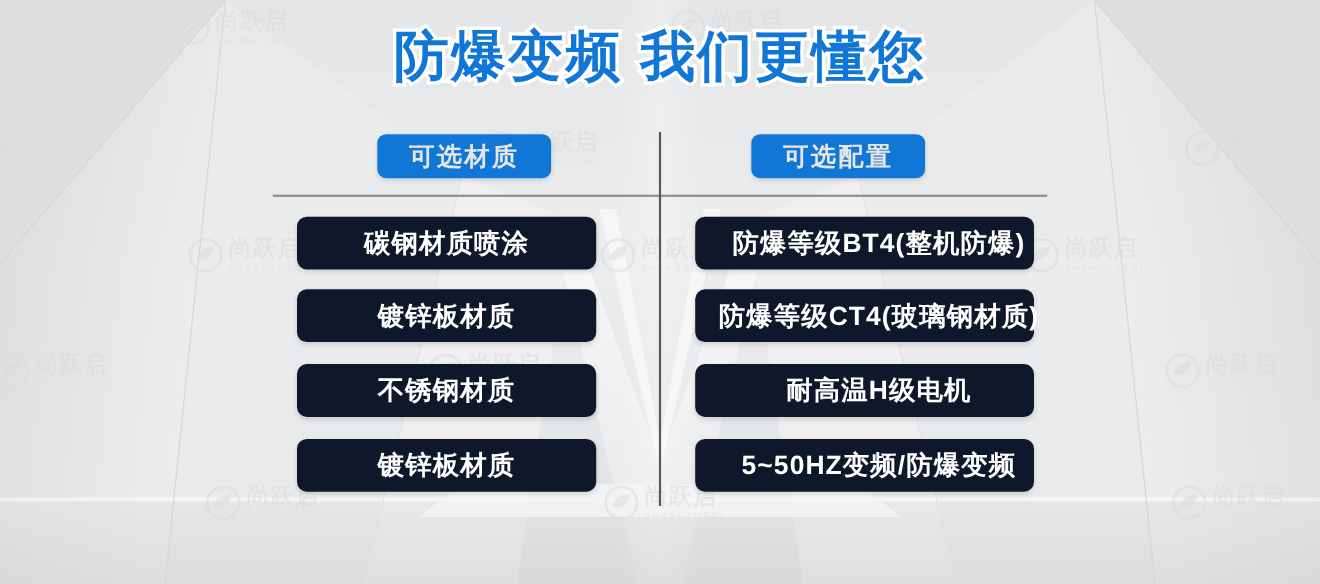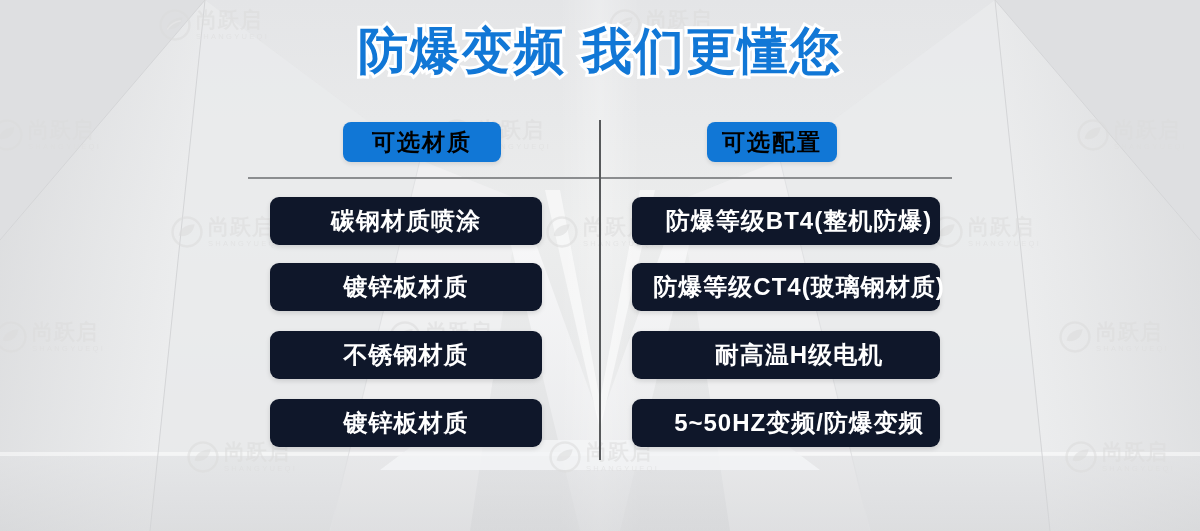--- a/index.html
+++ b/index.html
@@ -58,25 +58,25 @@
     position:absolute; left:599px; top:120px; width:1.6px; height:340px;
     background:#57595b;
   }
 
   
   .col-head {
     position:absolute; top:122px; height:40px;
     background:#1177d6;
     border-radius:8px;
     display:flex; align-items:center; justify-content:center;
-    color:#000000; font-size:23px; font-weight:bold; letter-spacing:2px;
+    color:#e5e5e5; font-size:23px; font-weight:bold; letter-spacing:2px;
     box-shadow:0 2px 4px rgba(0,0,0,.10);
   }
   #head-left  { left:343px; width:158px; }
-  #head-right { left:707px; width:130px; }
+  #head-right { left:683px; width:158px; }
 
   
   .pill {
     position:absolute; height:48px;
     background:#0f172a;
     border-radius:9px;
     display:flex; align-items:center; justify-content:center;
     color:#ffffff; font-weight:bold;
     letter-spacing:1px;
     box-shadow:0 2px 5px rgba(0,0,0,.13);

